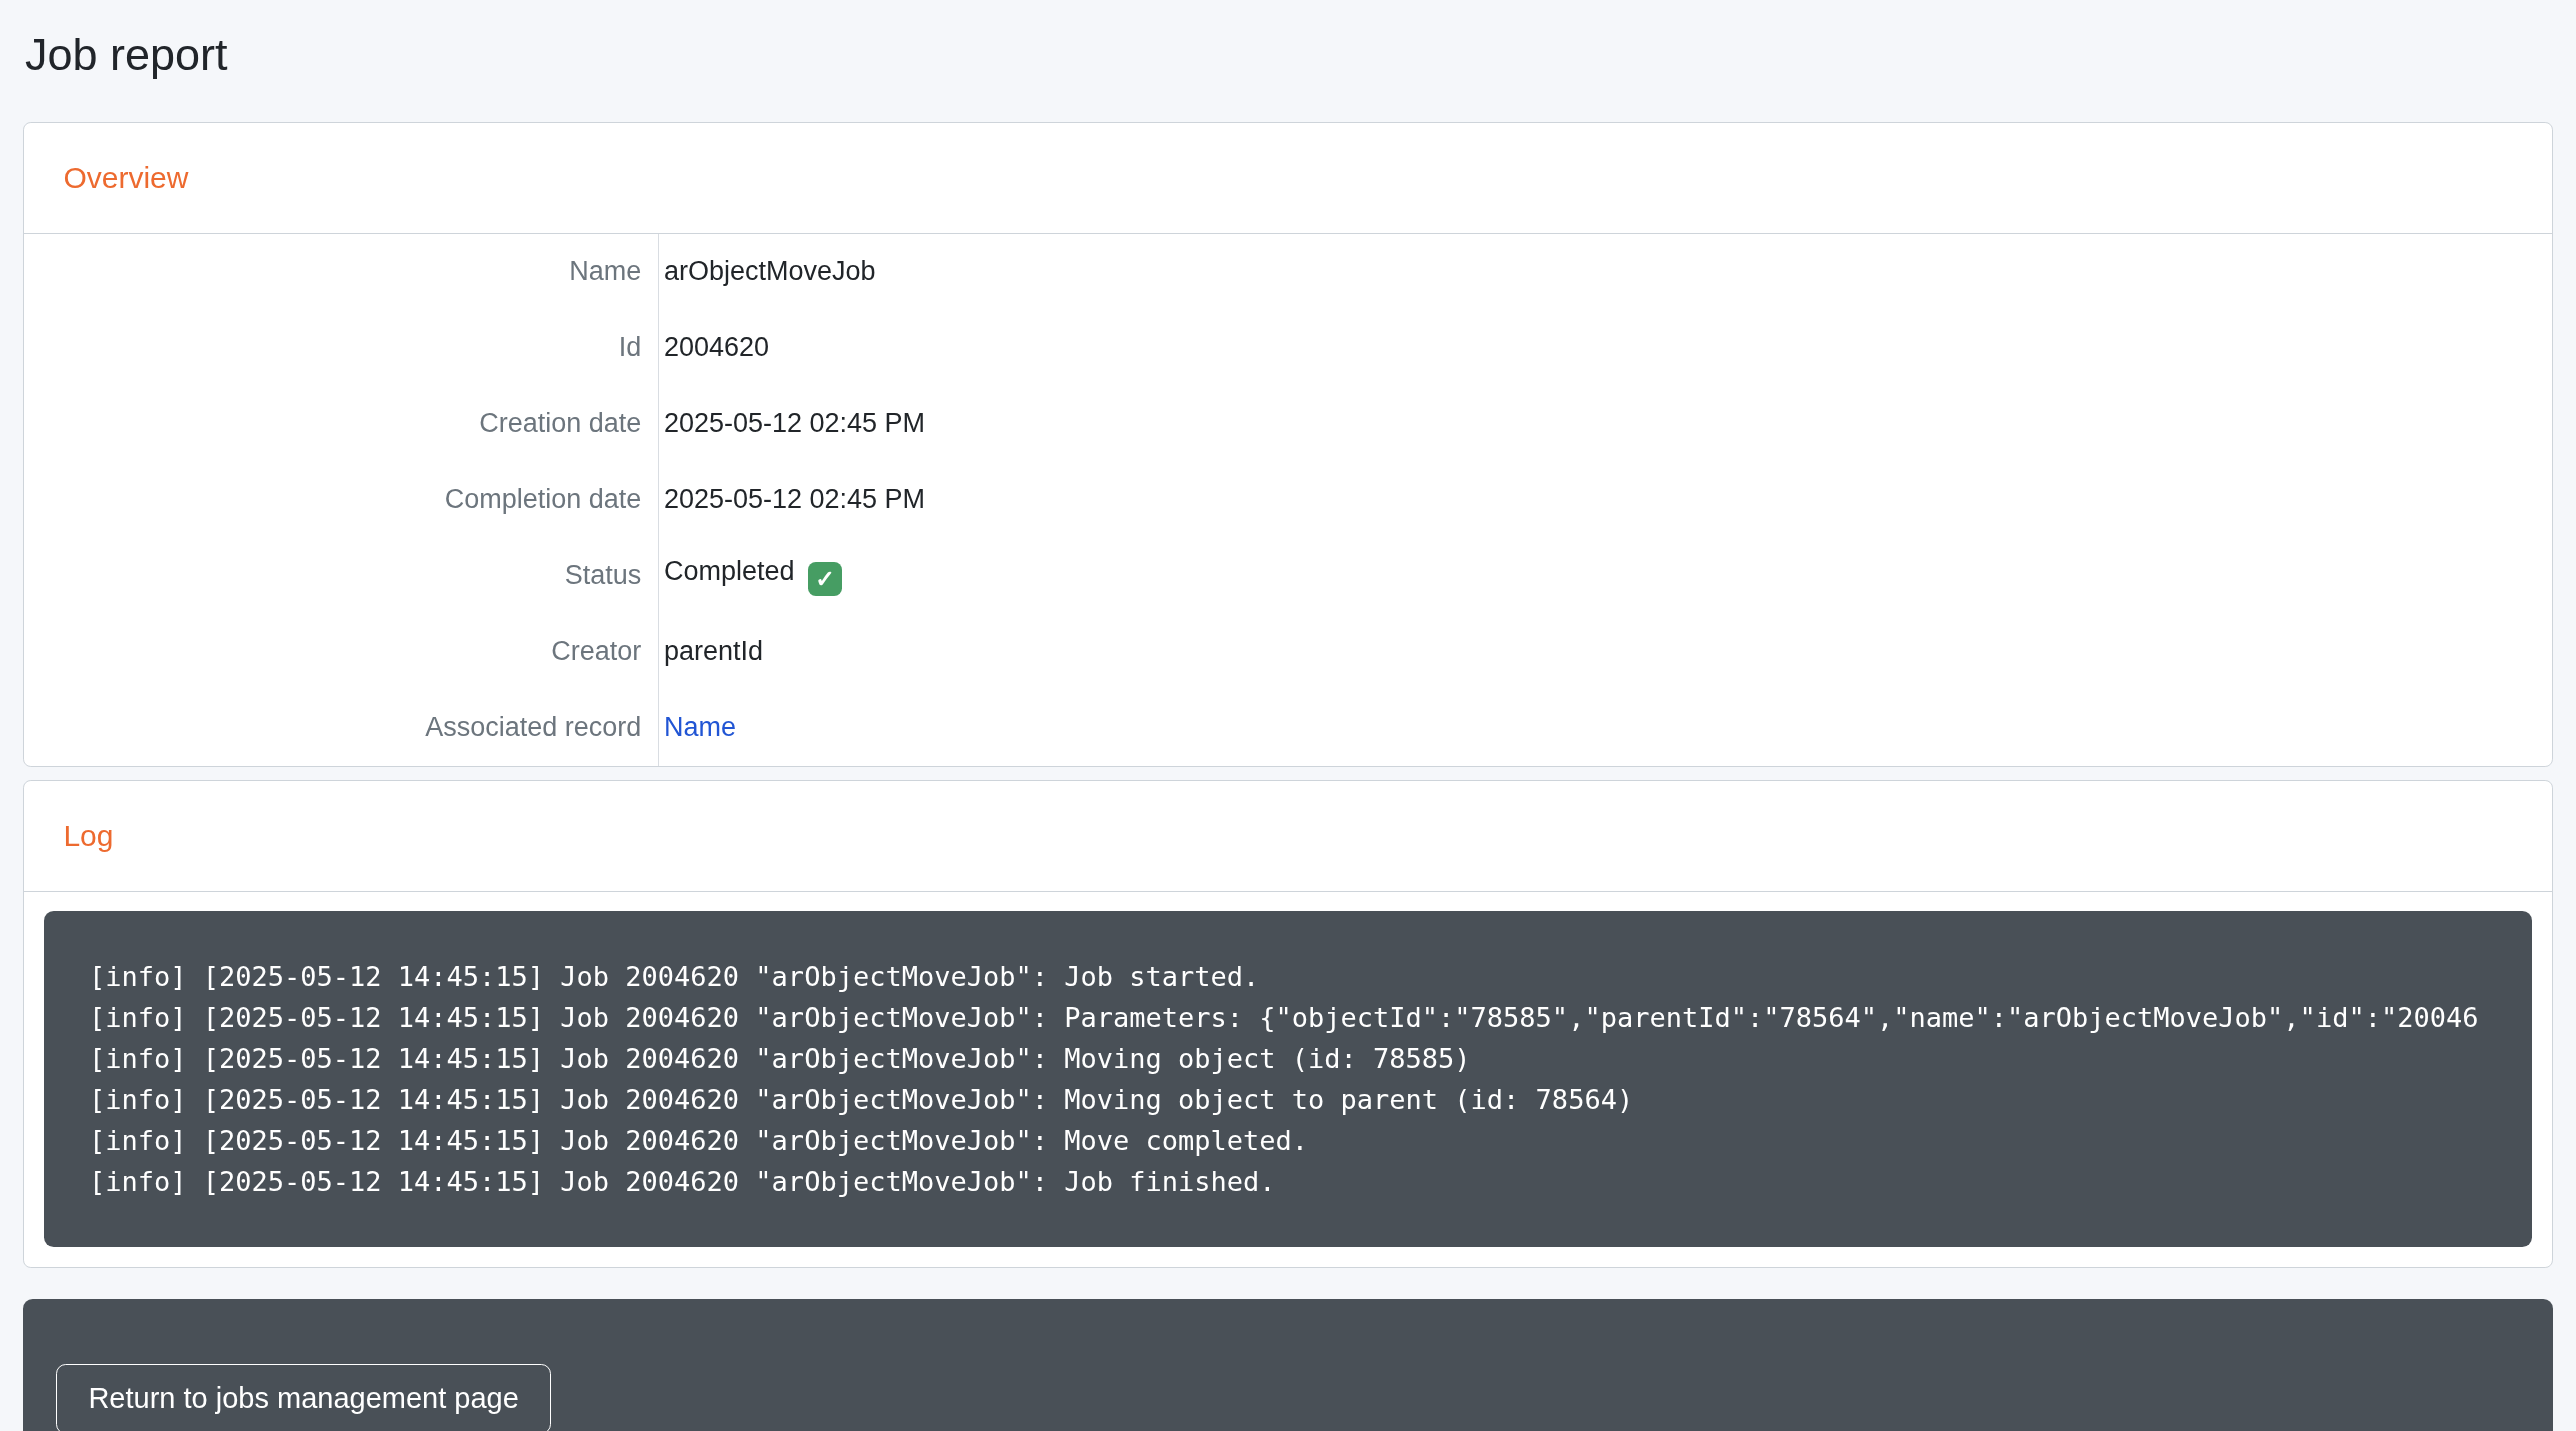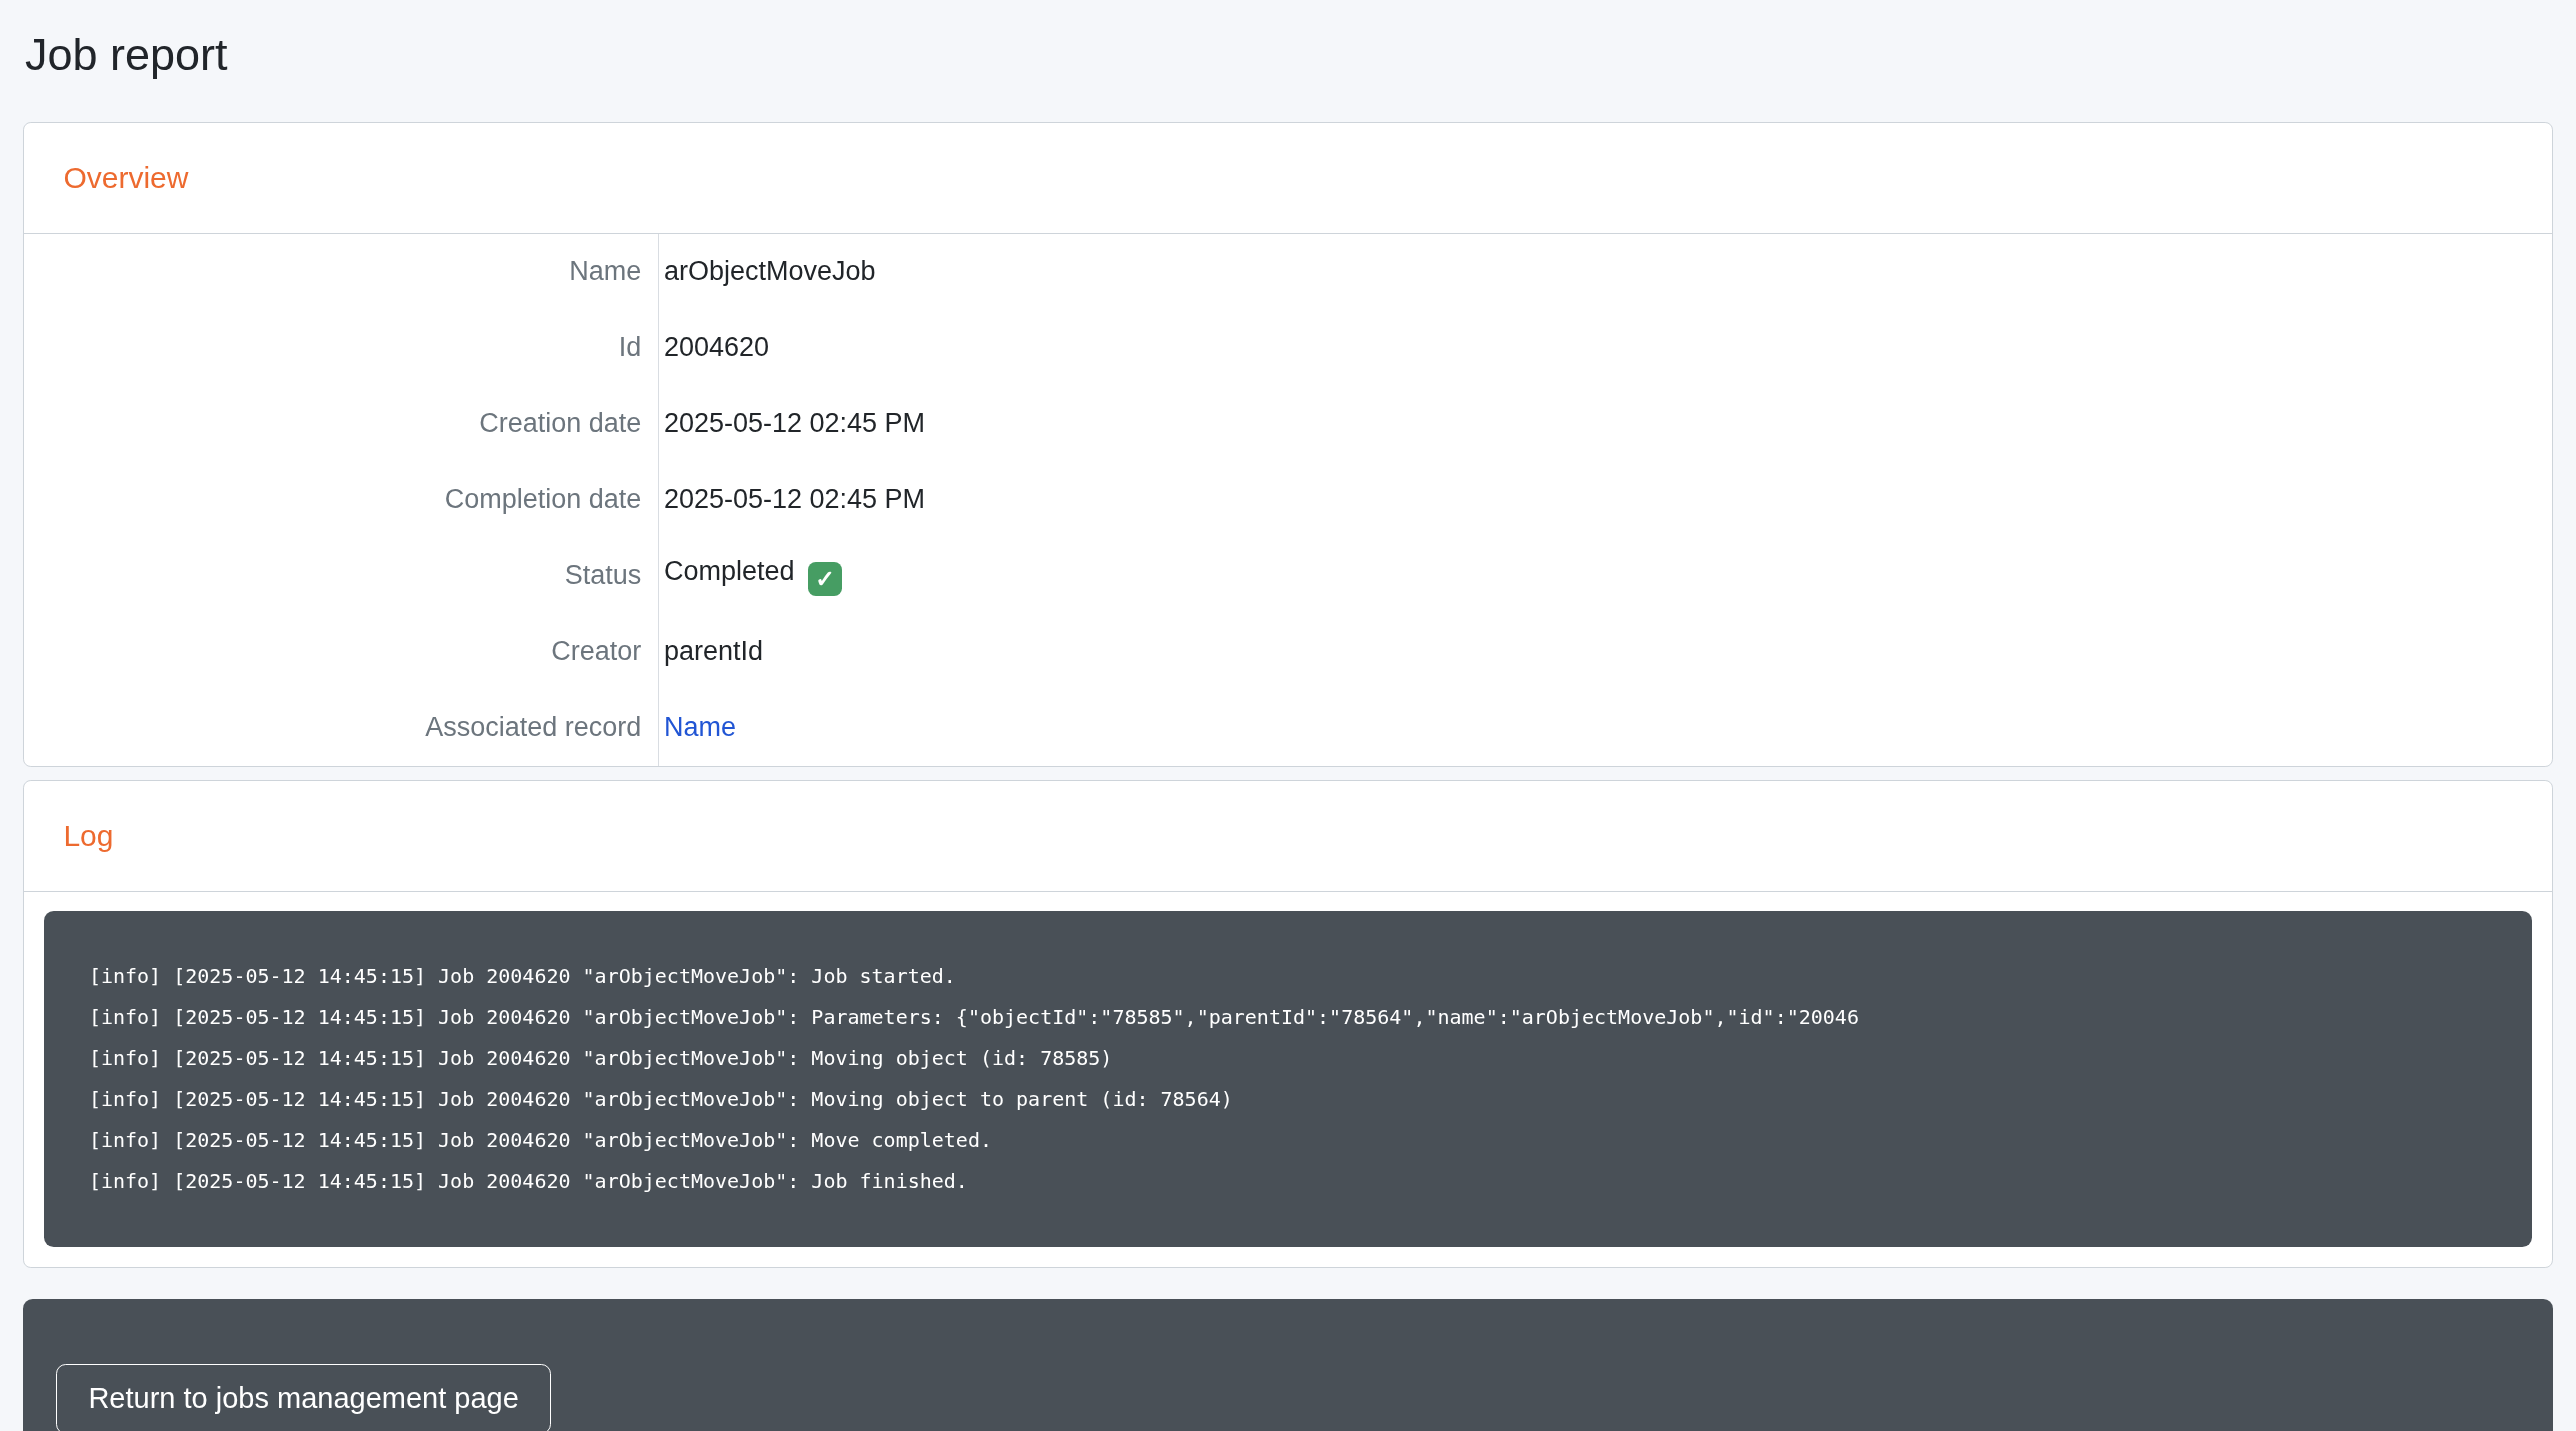--- a/index.html
+++ b/index.html
@@ -75,21 +75,21 @@
     font-size: 27px;
   }
   .log-body { padding: 19.5px; }
   .log-pre {
     margin: 0;
     background: #495057;
     color: #ffffff;
     border-radius: 9.7px;
     padding: 45px;
     font-family: "DejaVu Sans Mono", monospace;
-    font-size: 20px;
+    font-size: 27px;
     line-height: 41px;
     white-space: pre;
     overflow: hidden;
   }
   .footer-bar {
     margin: 31px 23.4px 0;
     height: 214px;
     background: #495057;
     border-radius: 9.7px 9.7px 0 0;
     padding: 49px 0 0 33px;

